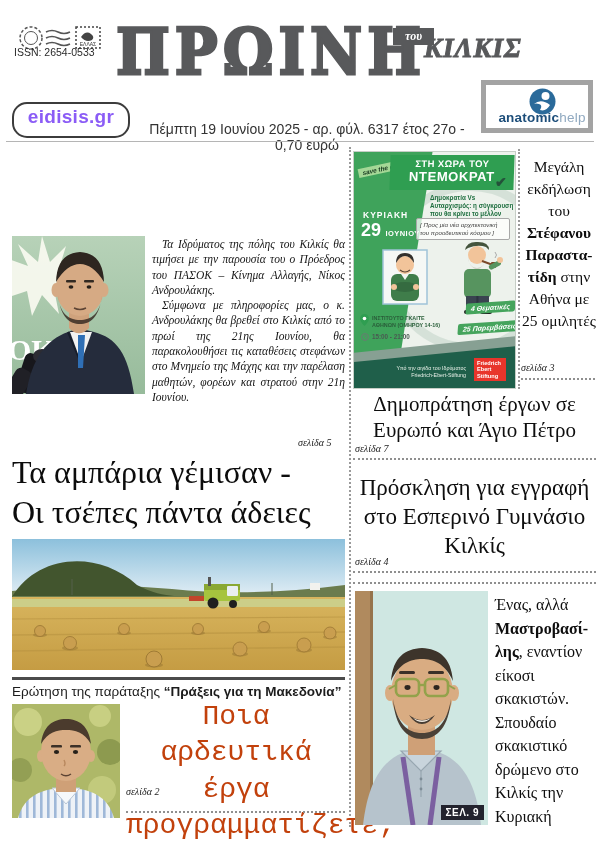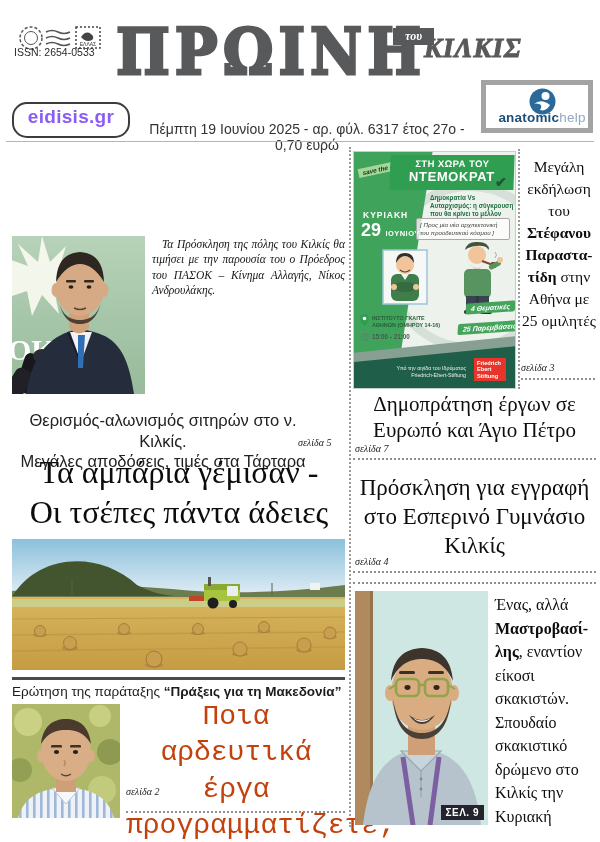--- a/index.html
+++ b/index.html
@@ -64,21 +64,21 @@
     left:152px; top:237px; width:193px;
     font-family:"Liberation Serif", serif; font-style:italic;
     font-size:11.5px; line-height:1.33; text-align:justify; color:#151515;
   }
   .lead-body p { text-indent:10px; }
 
   
   .wheat-kicker { left:10px; top:410px; width:306px; text-align:center; font-size:16.5px; line-height:1.25; color:#222; }
   .pagelbl { position:absolute; font-family:"Liberation Serif", serif; font-style:italic; font-size:10px; color:#1d1d1d; }
   .wheat-h {
-    left:12px; top:452px; width:334px; text-align:center;
+    left:12px; top:452px; width:334px; text-align:left;
     font-family:"Liberation Serif", serif; font-size:32px; line-height:1.25; color:#0c0c0c;
   }
   .rule-dark { position:absolute; background:#4b4b4b; }
 
   
   .bl-kicker { left:12px; top:684px; width:334px; font-size:13.5px; color:#1c1c1c; }
   .bl-kicker b { font-weight:bold; }
   .bl-h {
     left:126px; top:699px; width:220px; text-align:center;
     font-family:Liberation Mono, monospace; font-size:28px; line-height:1.3; color:#c2410c;
@@ -211,21 +211,22 @@
       <path d="M46,60 C49,82 58,88 68,88 C78,88 87,82 90,60 C88,78 79,84 68,84 C57,84 48,78 46,60 Z" fill="#3a2d24" opacity=".85"></path>
       <rect x="54" y="44" width="10" height="2.4" rx="1" fill="#332a22"></rect>
       <rect x="72" y="44" width="10" height="2.4" rx="1" fill="#332a22"></rect>
       <ellipse cx="59" cy="51" rx="2.4" ry="1.8" fill="#26201a"></ellipse>
       <ellipse cx="77" cy="51" rx="2.4" ry="1.8" fill="#26201a"></ellipse>
       <path d="M62,72 q6,3 12,0" fill="none" stroke="#5d4434" stroke-width="1.4"></path>
     </svg>
   </div>
 
   <div class="abs lead-body">
-    <p>Τα Πρόσκληση της πόλης του Κιλκίς θα τιμήσει με την παρουσία του ο Πρόεδρος του ΠΑΣΟΚ – Κίνημα Αλλαγής, Νίκος Ανδρουλάκης.</p>
+    <p>Τα Ιδρύματος της πόλης του Κιλκίς θα τιμήσει με την παρουσία του ο Πρόεδρος του ΠΑΣΟΚ – Κίνημα Αλλαγής, Νίκος Ανδρουλάκης.</p>
+    <p>Σύμφωνα με πληροφορίες μας, ο κ. Ανδρουλάκης θα βρεθεί στο Κιλκίς από το πρωί της 21ης Ιουνίου, θα παρακολουθήσει τις καταθέσεις στεφάνων στο Μνημείο της Μάχης και την παρέλαση μαθητών, φορέων και στρατού στην 21η Ιουνίου.</p>
   </div>
 
   <div class="abs poster">
     <div class="globe"></div>
     <div class="p-band"></div>
     <div class="p-ribbon">save the date</div>
     <div class="p-day">ΚΥΡΙΑΚΗ</div>
     <div class="p-date">
       <span class="num">29</span>
       <span class="mon">ΙΟΥΝΙΟΥ</span>
@@ -298,24 +299,20 @@
 
   <div class="dot-v" style="left:349px; top:147px; height:680px;"></div>
   <div class="dot-v" style="left:518px; top:149px; height:240px;"></div>
 
   <div class="abs re-text">
     <span>Μεγάλη εκδήλωση του </span><b>Στέφανου Παραστα­τίδη</b><span> στην Αθήνα με 25 ομιλητές</span>
   </div>
   <div class="pagelbl" style="left:521px; top:362px;">σελίδα 3</div>
   <div class="dot-h" style="left:521px; top:378px; width:74px;"></div>
 
-  <div class="abs wheat-kicker">
-    <div>Θερισμός-αλωνισμός σιτηρών στο ν. Κιλκίς.</div>
-    <div>Μεγάλες αποδόσεις, τιμές στα Τάρταρα</div>
-  </div>
   <div class="pagelbl" style="left:298px; top:437px;">σελίδα 5</div>
   <div class="abs wheat-h">
     <div>Τα αμπάρια γέμισαν -</div>
     <div>Οι τσέπες πάντα άδειες</div>
   </div>
 
   <div class="abs photo-frame" style="left:12px; top:539px; width:333px; height:131px;">
     <svg width="333" height="131" viewBox="0 0 333 131">
       <defs>
         <linearGradient id="sky" x1="0" y1="0" x2="0" y2="1">

